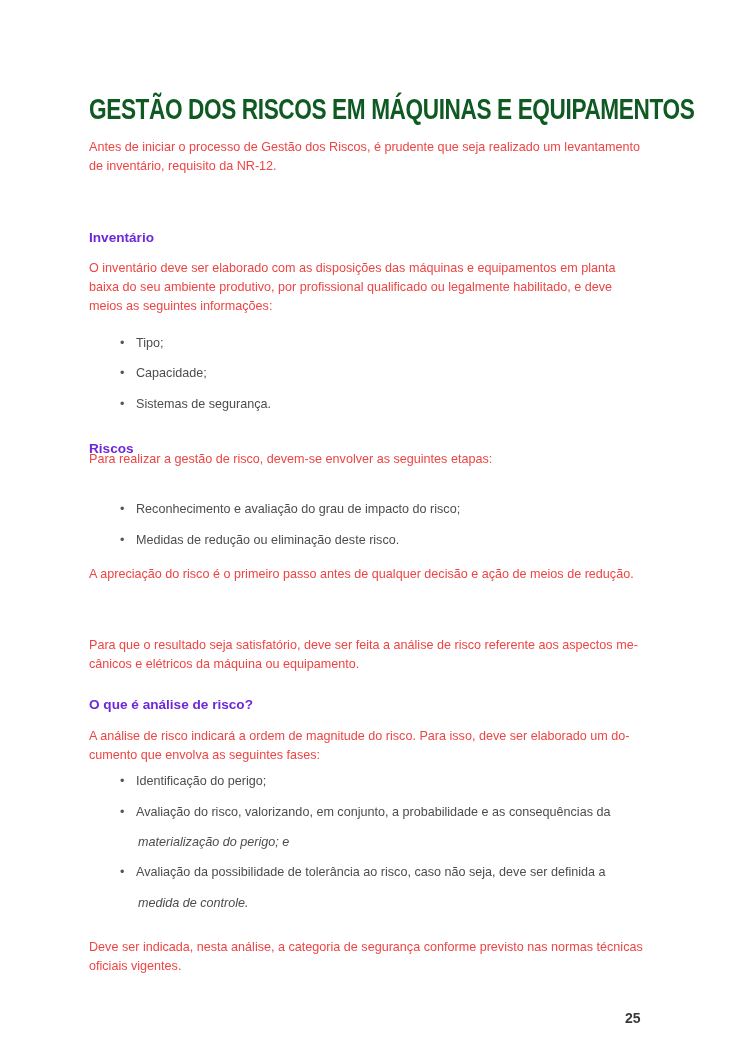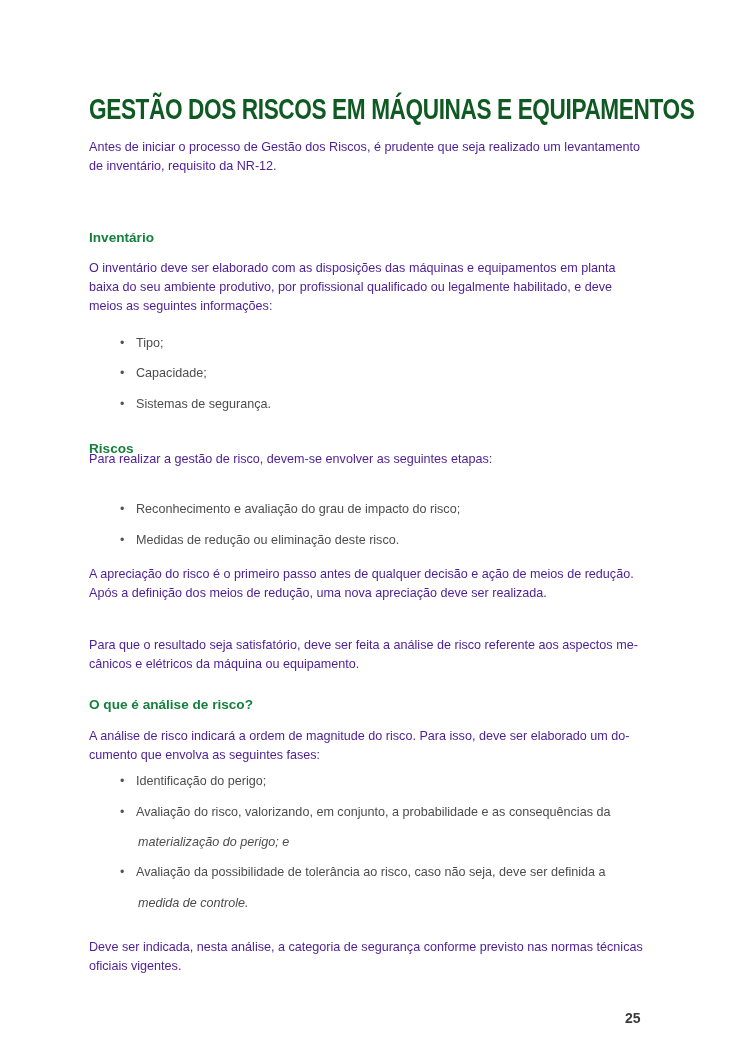--- a/index.html
+++ b/index.html
@@ -30,30 +30,30 @@
       white-space: nowrap;
       line-height: 30px;
     }
     .p {
       position: absolute;
       left: 89px;
       width: 554px;
       margin: 0;
       font-size: 12.6px;
       line-height: 19.2px;
-      color: #4c1d95;
+      color: #ef4444;
       text-align: justify;
     }
     .h {
       position: absolute;
       left: 89px;
       margin: 0;
       font-size: 13.6px;
       font-weight: bold;
-      color: #15803d;
+      color: #6d28d9;
       line-height: 18px;
     }
     .bullet {
       position: absolute;
       left: 120px;
       font-size: 12.6px;
       line-height: 18px;
       color: #4d4d4d;
       white-space: nowrap;
     }
@@ -114,21 +114,20 @@
 
 <div class="bullet" style="top:500px;">
   <span class="dot">•</span><span>Reconhecimento e avaliação do grau de impacto do risco;</span>
 </div>
 <div class="bullet" style="top:531px;">
   <span class="dot">•</span><span>Medidas de redução ou eliminação deste risco.</span>
 </div>
 
 <div class="p" style="top:565px;">
   <div>A apreciação do risco é o primeiro passo antes de qualquer decisão e ação de meios de redução.</div>
-  <div>Após a definição dos meios de redução, uma nova apreciação deve ser realizada.</div>
 </div>
 
 <div class="p" style="top:636px;">
   <div>Para que o resultado seja satisfatório, deve ser feita a análise de risco referente aos aspectos me-</div>
   <div>cânicos e elétricos da máquina ou equipamento.</div>
 </div>
 
 <h2 class="h" style="top:696px;">O que é análise de risco?</h2>
 <div class="p" style="top:727px;">
   <div>A análise de risco indicará a ordem de magnitude do risco. Para isso, deve ser elaborado um do-</div>

